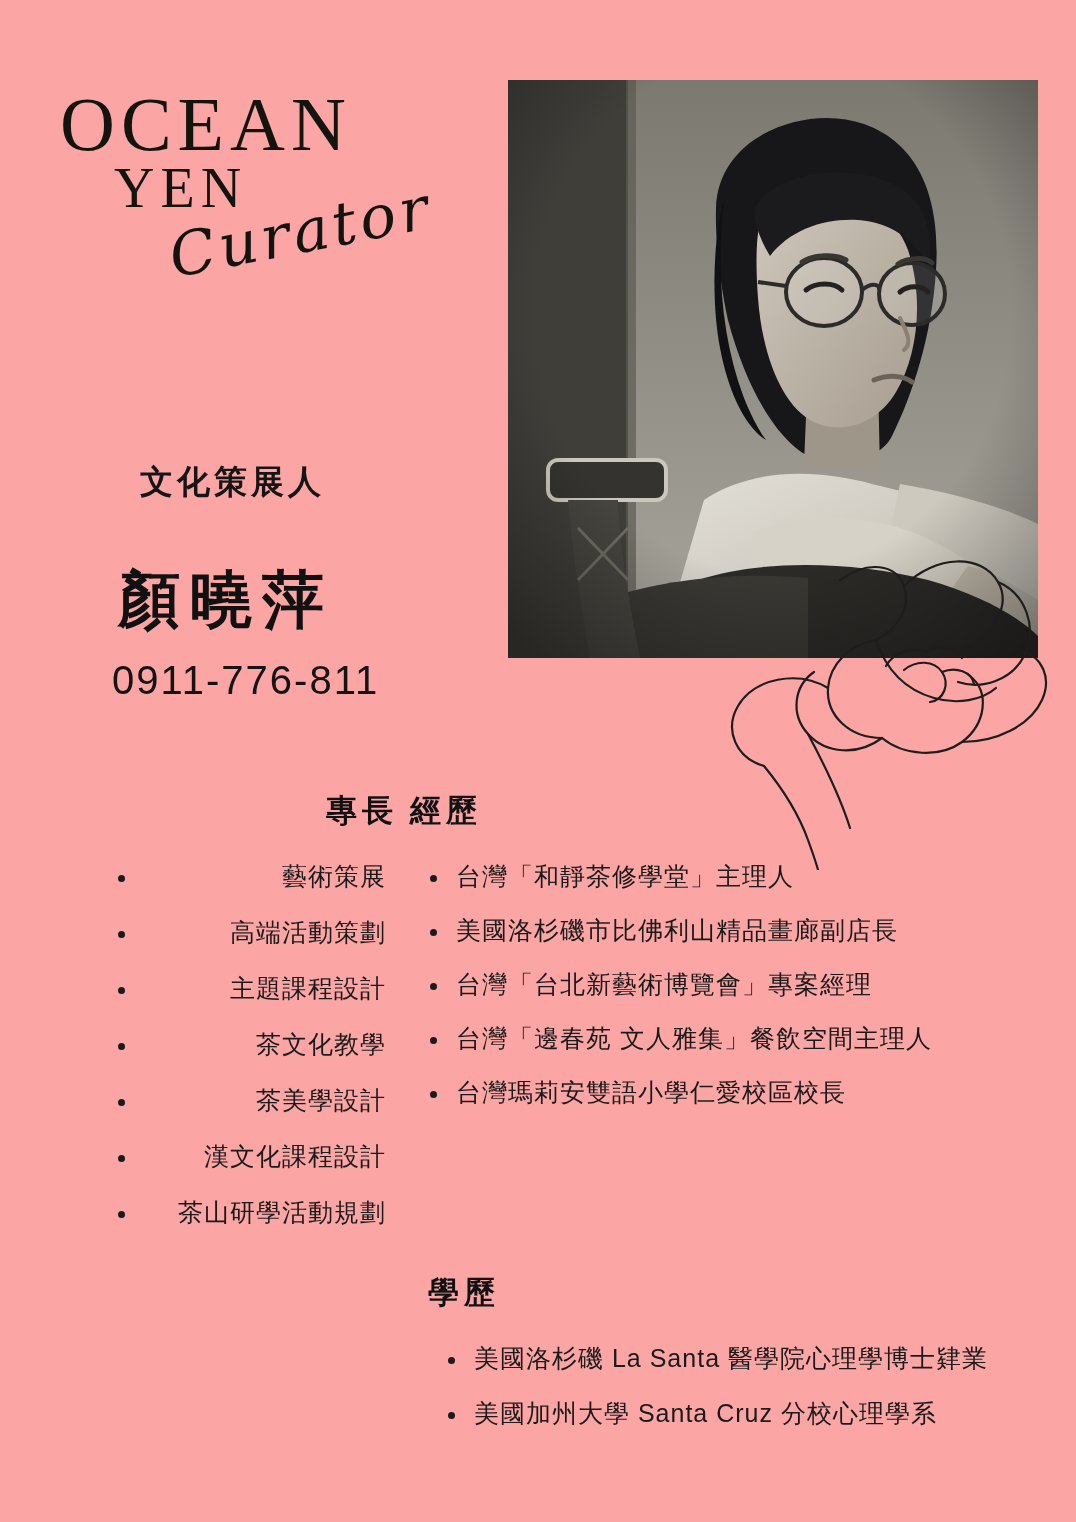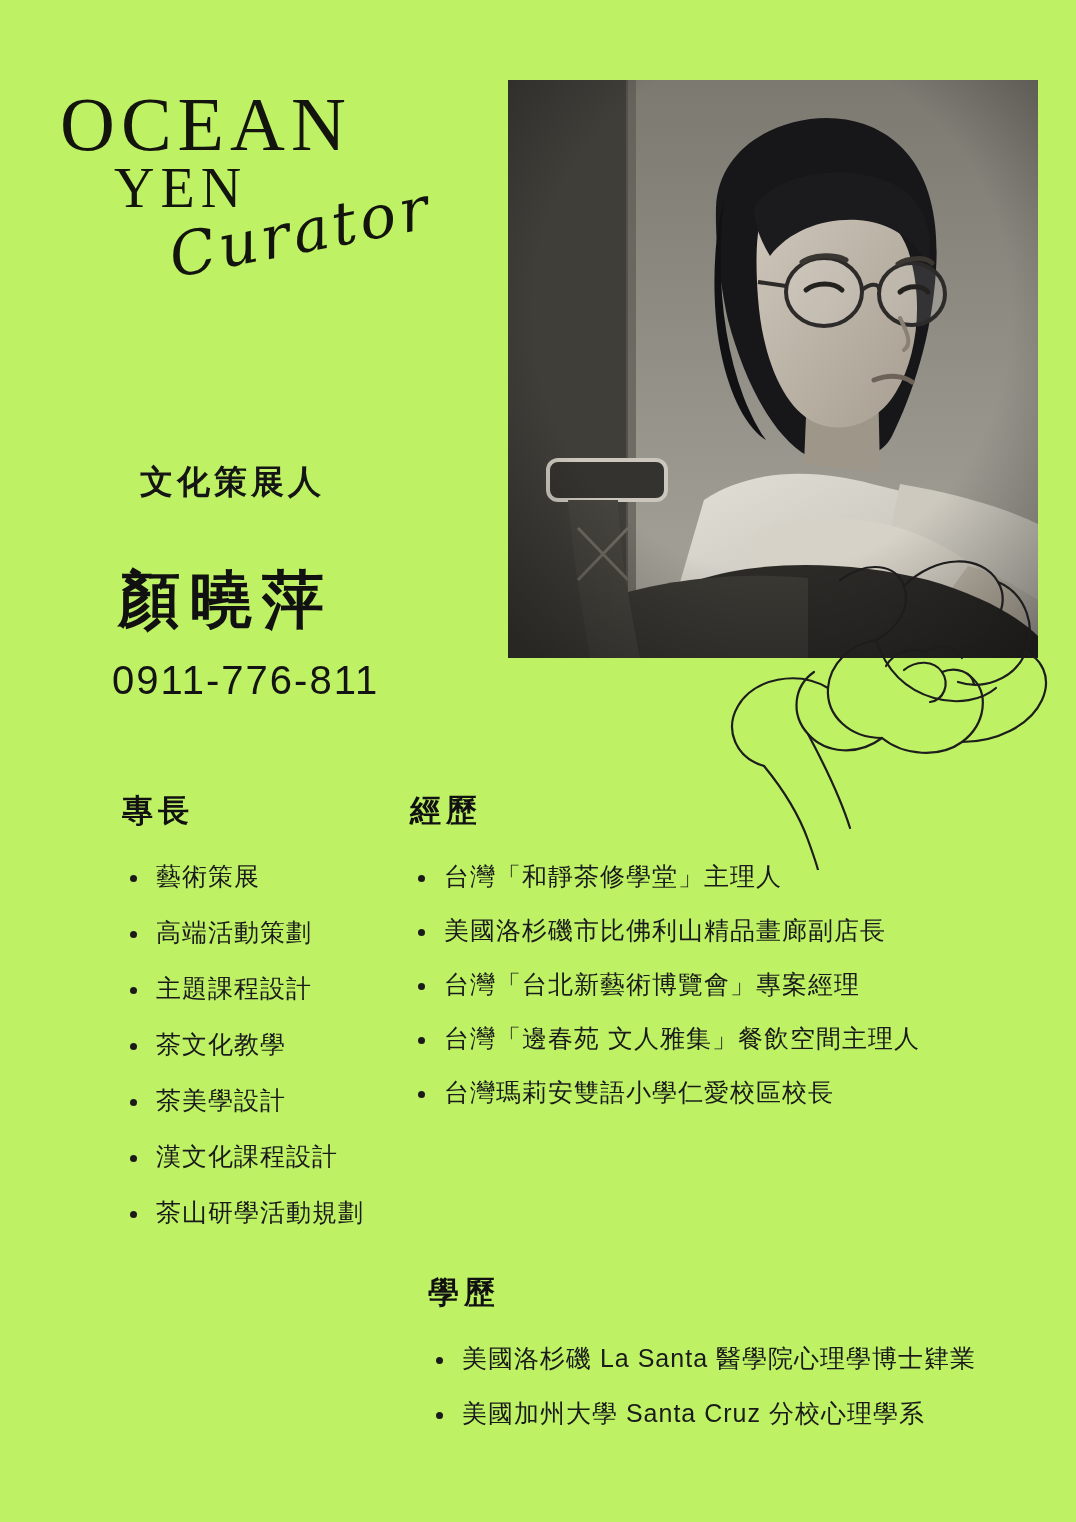--- a/index.html
+++ b/index.html
@@ -12,21 +12,21 @@
     background: #f2f1ee;
     font-family: "Liberation Sans", sans-serif;
     color: #111111;
     overflow: hidden;
     position: relative;
   }
 
   .page {
     position: absolute;
     inset: 0;
-    background: #bef264;
+    background: #fca5a5;
   }
 
   
   .name-block {
     position: absolute;
     left: 60px;
     top: 88px;
     width: 470px;
   }
   .name-line-1 {
@@ -105,23 +105,24 @@
     left: 690px;
     top: 520px;
     width: 370px;
     height: 350px;
     pointer-events: none;
   }
 
   
   .col-left {
     position: absolute;
-    left: 122px;
+    left: 98px;
     top: 790px;
     width: 300px;
+    text-align: right;
   }
   .col-right {
     position: absolute;
     left: 410px;
     top: 790px;
     width: 600px;
   }
   .edu-block {
     position: absolute;
     left: 428px;
@@ -131,21 +132,21 @@
 
   .section-title {
     font-size: 31px;
     font-weight: bold;
     letter-spacing: 5px;
     color: #111111;
     margin-bottom: 32px;
   }
   ul.items {
     list-style: none;
-    margin: 0;
+    margin: 12px;
     padding: 0;
   }
   ul.items li {
     position: relative;
     padding-left: 34px;
     font-size: 25px;
     line-height: 1.0;
     color: #1a1a1a;
     margin-bottom: 31px;
     letter-spacing: 1px;

